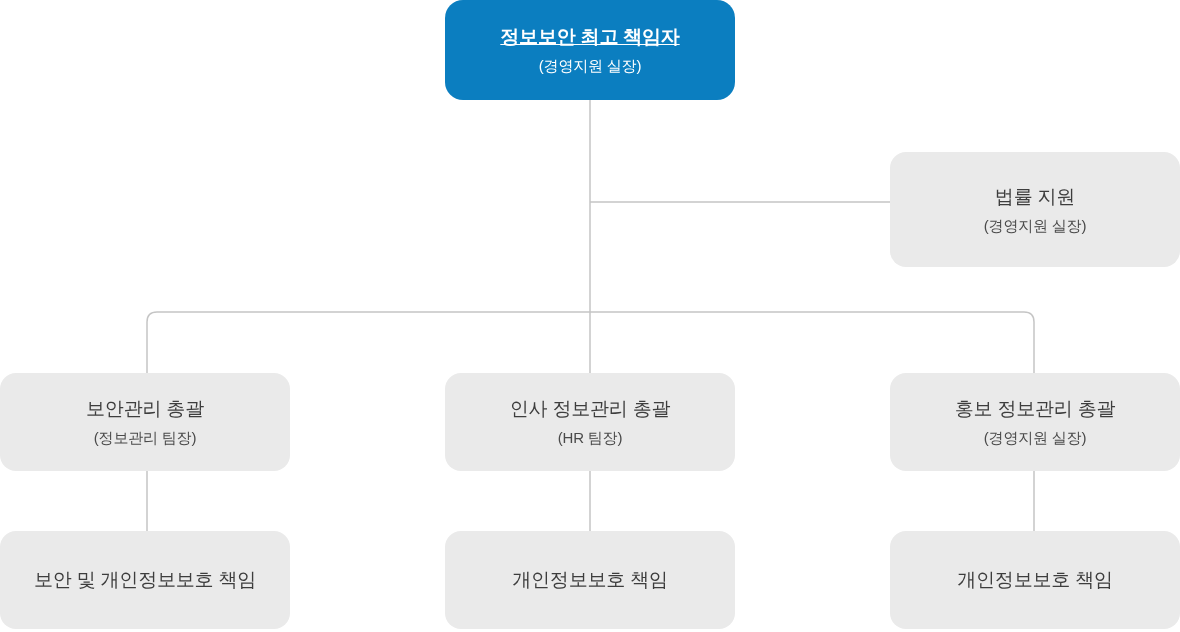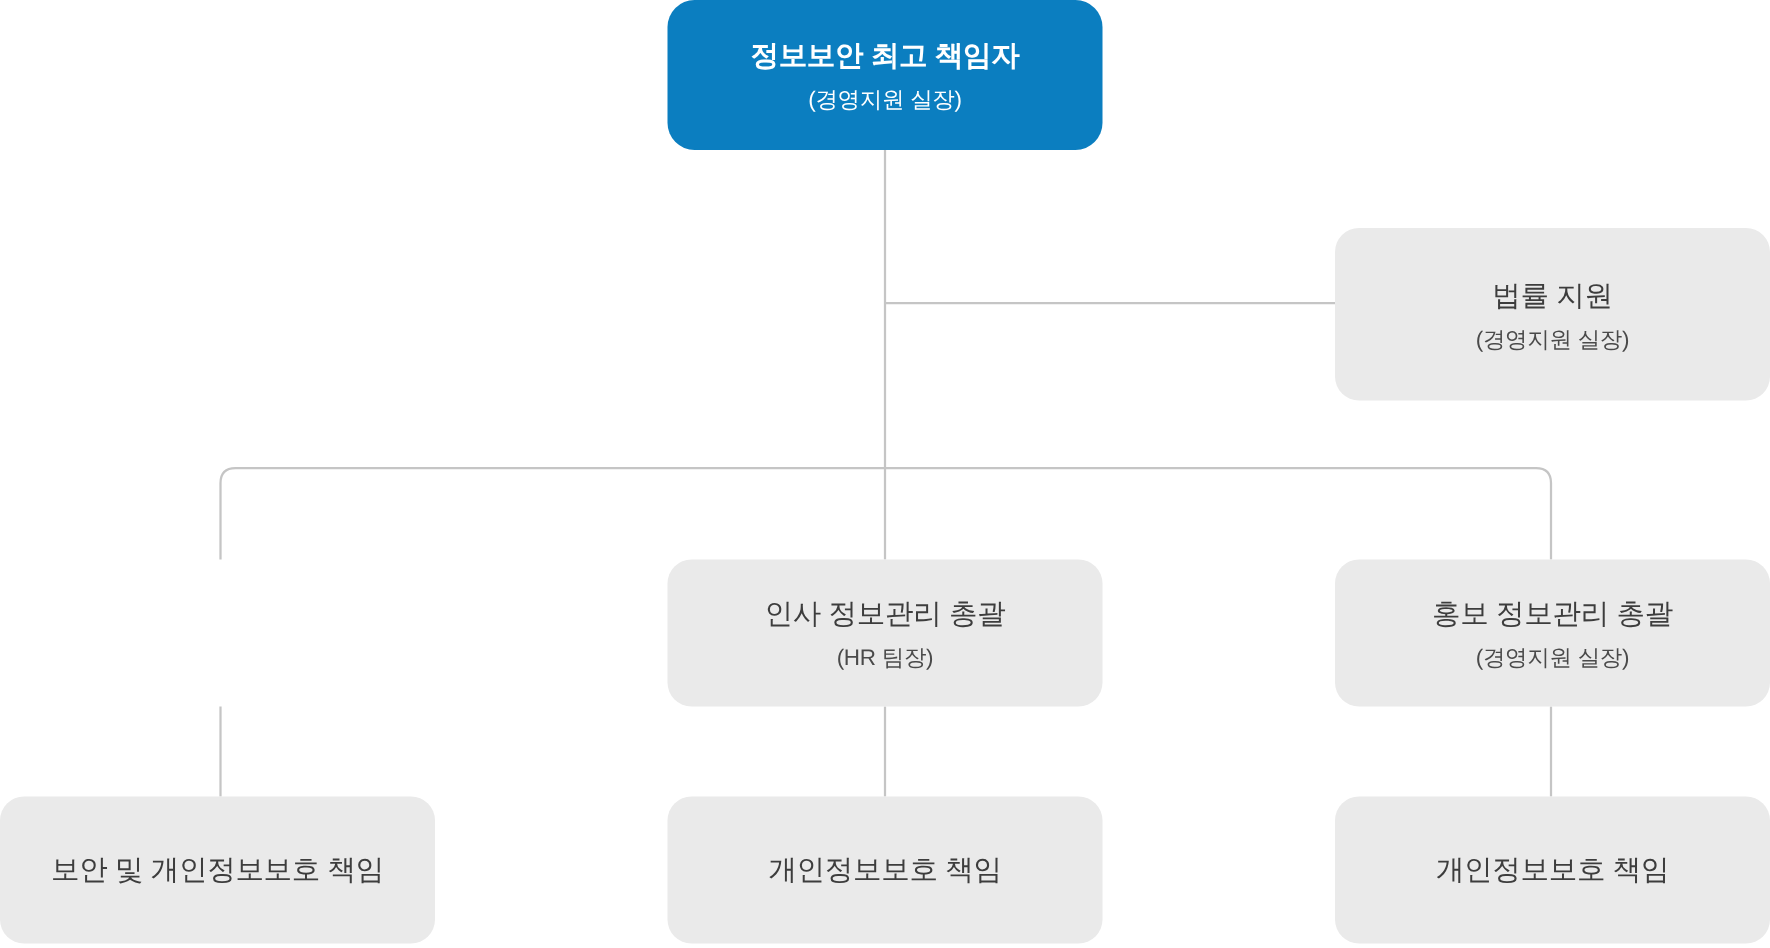--- a/index.html
+++ b/index.html
@@ -51,20 +51,21 @@
   }
   .subtitle {
     font-size: 15px;
     font-weight: 400;
     color: var(--text-sub, #4A4A4A);
     letter-spacing: -0.2px;
   }
   .box.blue .title {
     color: var(--text-on-blue, #FFFFFF);
     font-weight: 700;
+    text-decoration: underline;
   }
   .box.blue .subtitle {
     color: var(--text-on-blue, #FFFFFF);
   }
   
   .node-root      { left: 445px; top: 0;     width: 290px; height: 100px; }
   .node-legal     { left: 890px; top: 152px; width: 290px; height: 115px; }
   .node-branch-0  { left: 0;     top: 373px; width: 290px; height: 98px; }
   .node-branch-1  { left: 445px; top: 373px; width: 290px; height: 98px; }
   .node-branch-2  { left: 890px; top: 373px; width: 290px; height: 98px; }
@@ -89,20 +90,24 @@
   <div class="box blue node-root">
     <div class="title">정보보안 최고 책임자</div>
     <div class="subtitle">(경영지원 실장)</div>
   </div>
 
   <div class="box node-legal">
     <div class="title">법률 지원</div>
     <div class="subtitle">(경영지원 실장)</div>
   </div>
 
+  <div class="box node-branch-0">
+    <div class="title">보안관리 총괄</div>
+    <div class="subtitle">(정보관리 팀장)</div>
+  </div>
 
   <div class="box node-branch-1">
     <div class="title">인사 정보관리 총괄</div>
     <div class="subtitle">(HR 팀장)</div>
   </div>
 
   <div class="box node-branch-2">
     <div class="title">홍보 정보관리 총괄</div>
     <div class="subtitle">(경영지원 실장)</div>
   </div>

